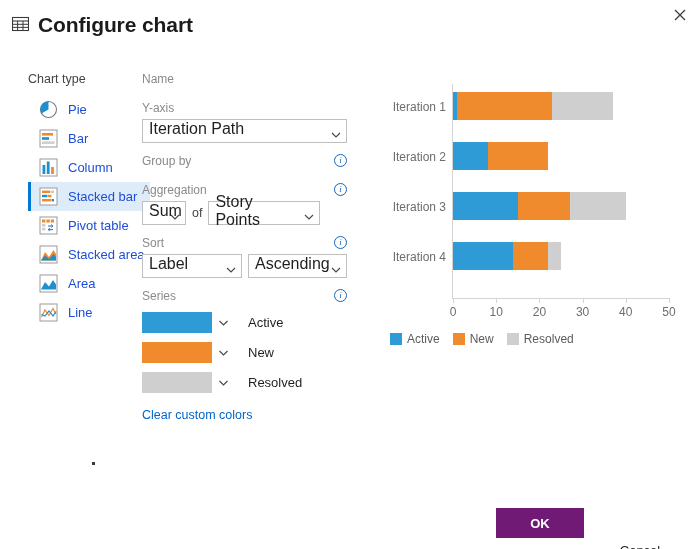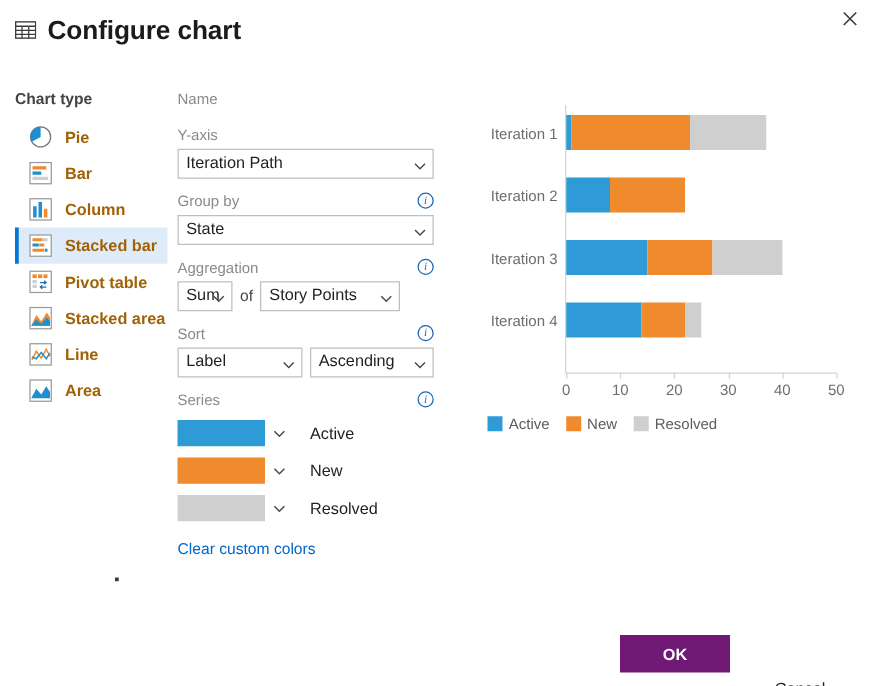--- a/index.html
+++ b/index.html
@@ -27,29 +27,29 @@
     position: absolute; left: 12px; top: 14px;
     display: flex; align-items: center; gap: 9px; text-align: right;
   }
   #title-icon { width: 17px; height: 17px; position: relative; flex: none; }
   #title-text {
     font-size: 21px; font-weight: bold; color: #1b1b1b;
     letter-spacing: -0.1px; line-height: 1;
   }
 
   
-  #chart-type-col { position: absolute; left: 12px; top: 72px; width: 122px; font-weight: bold; }
+  #chart-type-col { position: absolute; left: 28px; top: 72px; width: 122px; }
   #chart-type-label { font-size: 12.5px; color: #444; margin-bottom: 9px; }
   .ct-item {
     display: flex; align-items: center; gap: 10px;
     height: 29px; padding-left: 8px; cursor: pointer;
     border-left: 3px solid transparent;
   }
   .ct-item.selected { background: #deecf9; border-left-color: #0078d4; }
-  .ct-label { font-size: 13px; color: #a16207; }
+  .ct-label { font-size: 13px; color: #1d4ed8; }
   .ct-icon { width: 19px; height: 19px; flex: none; position: relative; }
 
   
   #form-col { position: absolute; left: 142px; top: 72px; width: 205px; }
   .fld-label {
     font-size: 12px; color: #8a8a8a; margin-bottom: 4px;
     display: flex; align-items: flex-start; justify-content: space-between;
   }
   .info-icon {
     width: 13px; height: 13px; border-radius: 50%;
@@ -59,21 +59,21 @@
     cursor: pointer; flex: none;
   }
   .txtbox {
     width: 100%; height: 24px; border: 1px solid #bfbfbf; background: #fff;
     font-size: 12.5px; color: #1f1f1f; padding: 0 6px; line-height: 22px;
     font-family: "Liberation Sans", sans-serif;
     display: flex; align-items: center;
   }
   .sel {
     position: relative; height: 24px; border: 1px solid #bfbfbf; background: #fff;
-    font-size: 13px; color: #1f1f1f; padding: 0 20px 4px 6px;
+    font-size: 16px; color: #1f1f1f; padding: 0 20px 4px 6px;
     display: flex; align-items: center; cursor: pointer;
   }
   .sel .chev {
     position: absolute; right: 5px; top: 50%; transform: translateY(-50%);
     width: 10px; height: 10px;
   }
   .gap { height: 11px; }
   .row2 { display: flex; align-items: center; gap: 6px; }
   .word-of { font-size: 12.5px; color: #444; }
 
@@ -233,35 +233,35 @@
         <path d="M2,15.5 L6,10.5 L10,14 L14.5,9 L17,12 L17,15.5 Z" fill="#1f8fd0"></path>
       </svg>
     </span>
     <span class="ct-label">Stacked area</span>
   </div>
 
   <div class="ct-item">
     <span class="ct-icon">
       <svg width="19" height="19" viewBox="0 0 19 19">
         <rect x="1" y="1" width="17" height="17" fill="#fff" stroke="#9a9a9a" stroke-width="1"></rect>
+        <path d="M2,15.5 L6,8 L10,12.5 L14,6 L17,10.5 L17,15.5 Z" fill="#1f8fd0"></path>
+      </svg>
+    </span>
+    <span class="ct-label">Area</span>
+  </div>
+
+  <div class="ct-item">
+    <span class="ct-icon">
+      <svg width="19" height="19" viewBox="0 0 19 19">
+        <rect x="1" y="1" width="17" height="17" fill="#fff" stroke="#9a9a9a" stroke-width="1"></rect>
         <polyline points="2.5,14 6,7 10,12.5 14,5.5 17,11" fill="none" stroke="#ef8b2c" stroke-width="1.2"></polyline>
         <polyline points="2.5,11.5 6,13 10,8 14,13 17,8.5" fill="none" stroke="#1f8fd0" stroke-width="1.2"></polyline>
       </svg>
     </span>
     <span class="ct-label">Line</span>
-  </div>
-
-  <div class="ct-item">
-    <span class="ct-icon">
-      <svg width="19" height="19" viewBox="0 0 19 19">
-        <rect x="1" y="1" width="17" height="17" fill="#fff" stroke="#9a9a9a" stroke-width="1"></rect>
-        <path d="M2,15.5 L6,8 L10,12.5 L14,6 L17,10.5 L17,15.5 Z" fill="#1f8fd0"></path>
-      </svg>
-    </span>
-    <span class="ct-label">Area</span>
   </div>
 </div>
 
 <div id="form-col">
 
   <div class="fld-label">
     <span>Name</span>
   </div>
 
   <div class="gap"></div>
@@ -276,28 +276,20 @@
           <polyline points="1,3 5,7 9,3" fill="none" stroke="#4a4a4a" stroke-width="1.2"></polyline>
         </svg>
     </span>
   </div>
 
   <div class="gap"></div>
 
   <div class="fld-label">
     <span>Group by</span>
     <span class="info-icon">i</span>
-  </div>
-  <div class="sel">
-    <span>State</span>
-    <span class="chev">
-      <svg width="10" height="10" viewBox="0 0 10 10">
-          <polyline points="1,3 5,7 9,3" fill="none" stroke="#4a4a4a" stroke-width="1.2"></polyline>
-        </svg>
-    </span>
   </div>
 
   <div class="gap"></div>
 
   <div class="fld-label">
     <span>Aggregation</span>
     <span class="info-icon">i</span>
   </div>
   <div class="row2">
     <div class="sel" style="width:44px">

